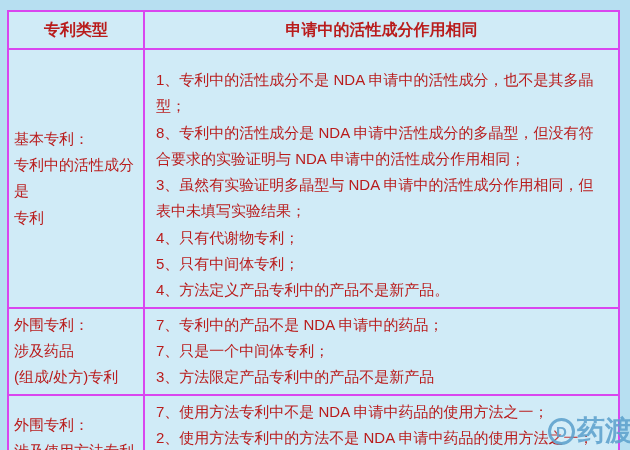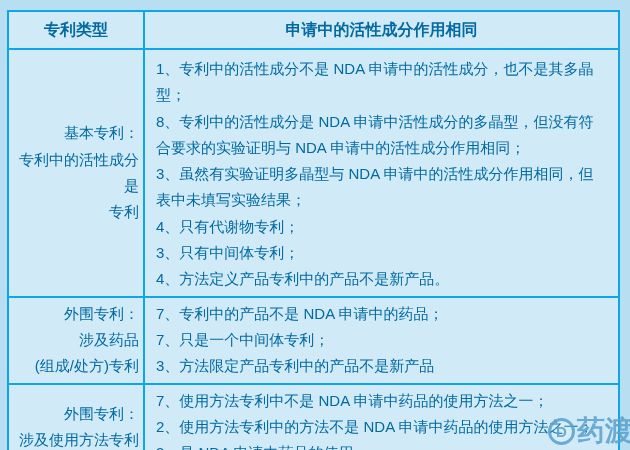--- a/index.html
+++ b/index.html
@@ -14,46 +14,46 @@
   table.patent-table{
     position:absolute;left:7px;top:10px;
     width:613px;
     border-collapse:collapse;
     background:#d0ebf7;
     table-layout:fixed;
   }
   table.patent-table col.c1{width:136px;}
   table.patent-table th,
   table.patent-table td{
-    border:2px solid #0ea5e9;
+    border:2px solid #d946ef;
     font-size:15px;
     line-height:26.3px;
-    color:#0369a1;
+    color:#b91c1c;
     box-sizing:border-box;
   }
   table.patent-table th{
     height:38px;
     font-size:16px;
     font-weight:bold;
     text-align:center;
     vertical-align:middle;
     padding:0 4px;
   }
   td.type-cell{
     vertical-align:middle;
     padding:2px 4px 2px 5px;
-    text-align:right;
+    text-align:left;
   }
   td.items-cell{
     padding:3px 10px 3px 11px;
     vertical-align:middle;
     text-align:left;
   }
   tr.r0 td{height:240px;}
-  tr.r0 td.items-cell{vertical-align:top;padding-top:6px;}
+  tr.r0 td.items-cell{vertical-align:top;padding-top:17px;}
   tr.r1 td{height:80px;}
   tr.r2 td{height:76px;}
   .watermark{
     position:absolute;
     right:-3px;bottom:0px;
     display:flex;align-items:center;gap:2px;
     color:#5ea2cd;
     opacity:.88;
     z-index:5;
     pointer-events:none;
@@ -94,21 +94,21 @@
         <td class="type-cell">
           <div>基本专利：</div>
           <div>专利中的活性成分是</div>
           <div>专利</div>
         </td>
         <td class="items-cell">
           <div class="item">1、专利中的活性成分不是 NDA 申请中的活性成分，也不是其多晶型；</div>
           <div class="item">8、专利中的活性成分是 NDA 申请中活性成分的多晶型，但没有符合要求的实验证明与 NDA 申请中的活性成分作用相同；</div>
           <div class="item">3、虽然有实验证明多晶型与 NDA 申请中的活性成分作用相同，但表中未填写实验结果；</div>
           <div class="item">4、只有代谢物专利；</div>
-          <div class="item">3、只有中间体专利；</div>
+          <div class="item">5、只有中间体专利；</div>
           <div class="item">4、方法定义产品专利中的产品不是新产品。</div>
         </td>
       </tr>
       <tr class="r1">
         <td class="type-cell">
           <div>外围专利：</div>
           <div>涉及药品</div>
           <div>(组成/处方)专利</div>
         </td>
         <td class="items-cell">

